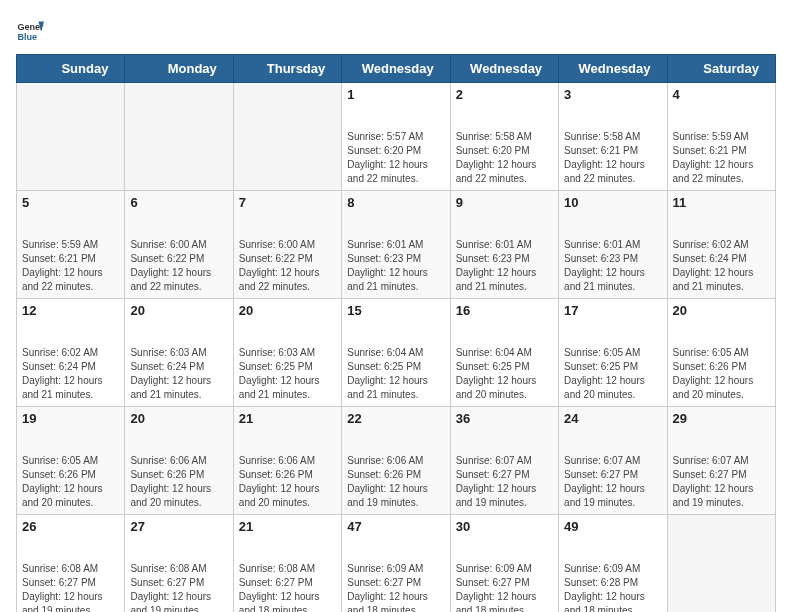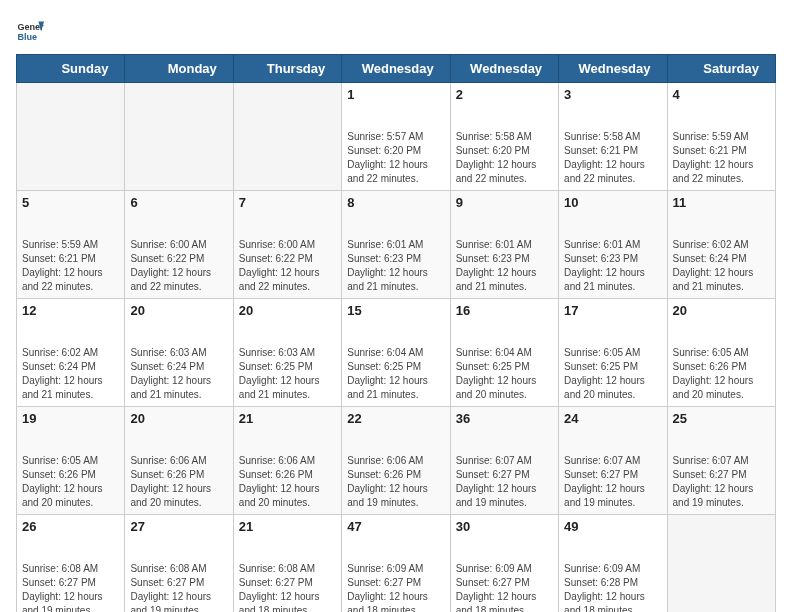--- a/index.html
+++ b/index.html
@@ -280,21 +280,21 @@
 and 19 minutes.</div>
         </td>
         <td>
           <span class="day-number">24</span>
           <div class="day-info" style="white-space: pre-line;">Sunrise: 6:07 AM
 Sunset: 6:27 PM
 Daylight: 12 hours
 and 19 minutes.</div>
         </td>
         <td>
-          <span class="day-number">25</span>
+          <span class="day-number">29</span>
           <div class="day-info" style="white-space: pre-line;">Sunrise: 6:07 AM
 Sunset: 6:27 PM
 Daylight: 12 hours
 and 19 minutes.</div>
         </td>
       </tr>
       <tr>
         <td>
           <span class="day-number">26</span>
           <div class="day-info" style="white-space: pre-line;">Sunrise: 6:08 AM

